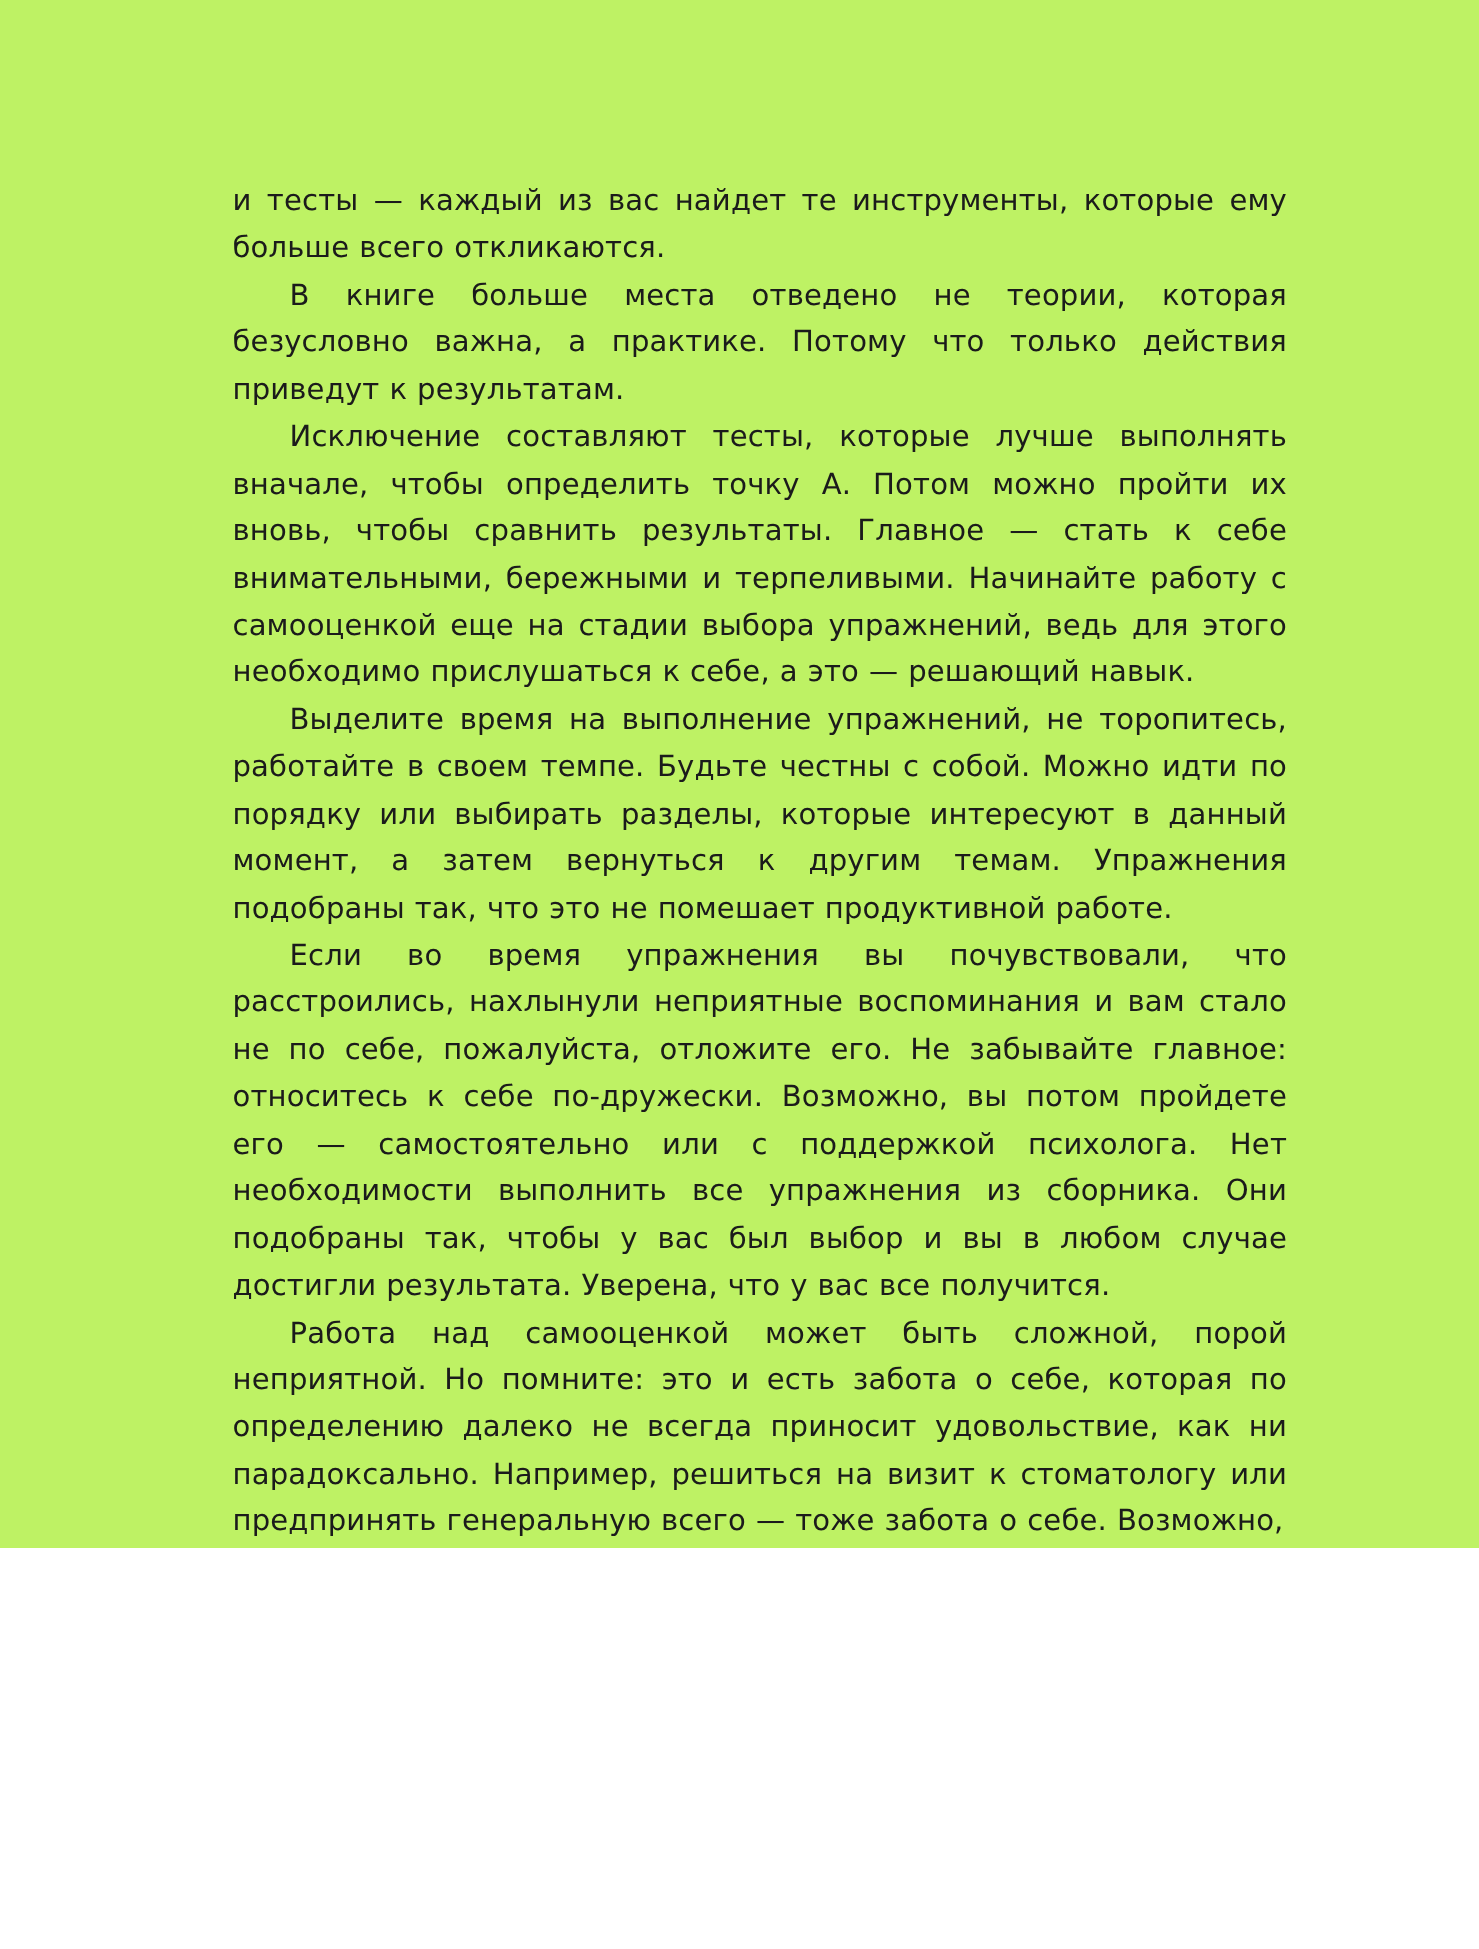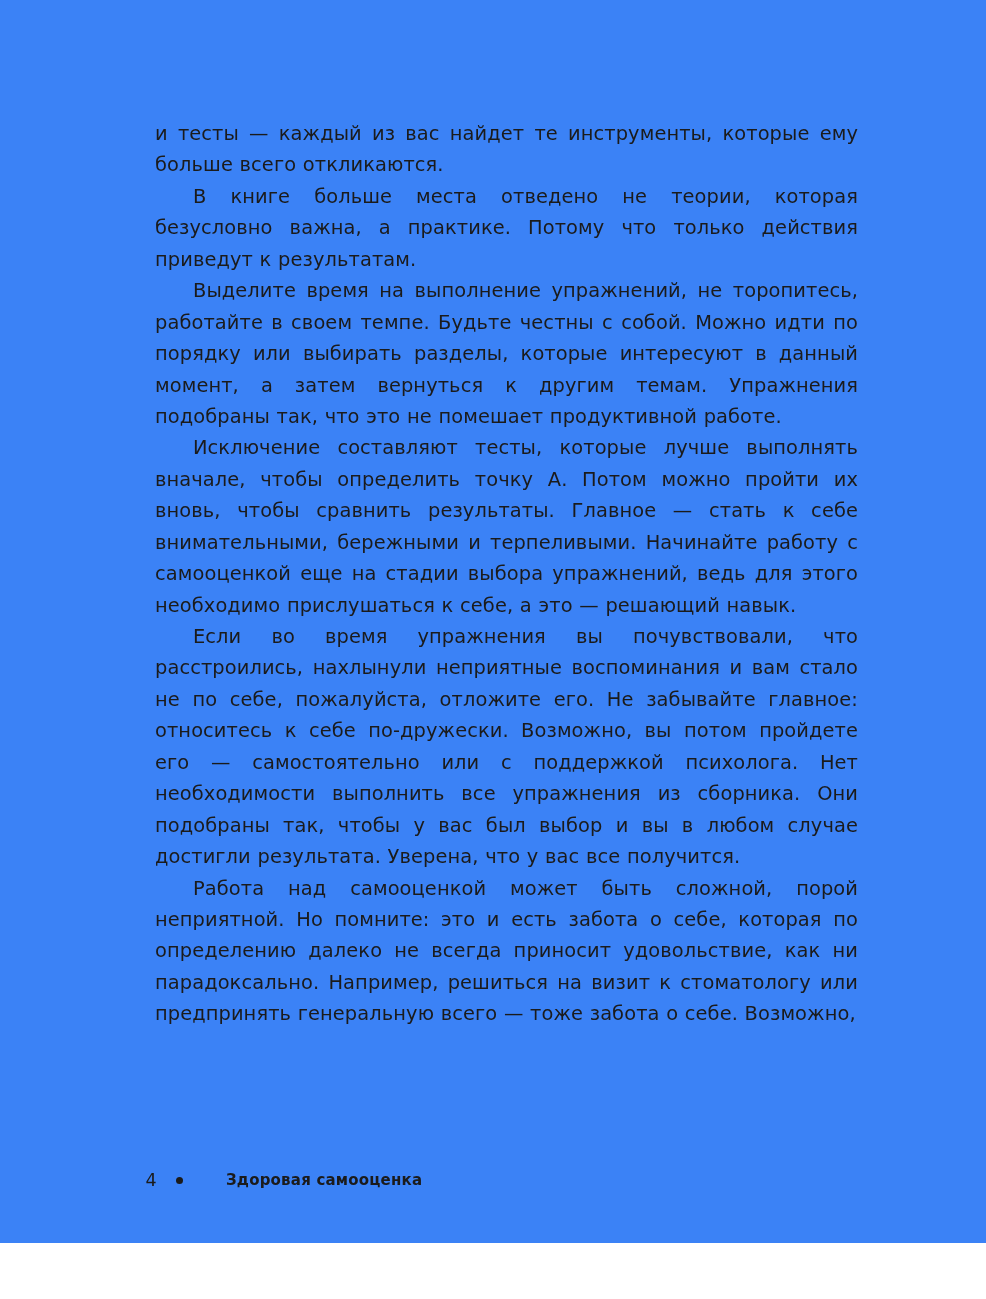--- a/index.html
+++ b/index.html
@@ -6,22 +6,22 @@
     margin: 0;
     padding: 0;
     background: #ffffff;
   }
   body {
     font-family: "DejaVu Sans", sans-serif;
   }
   .page {
     position: relative;
     width: 986px;
-    height: 1243px;
-    background: #3b82f6;
+    height: 1032px;
+    background: #bef264;
     overflow: hidden;
   }
   .text-column {
     position: absolute;
     left: 155px;
     top: 118px;
     width: 703px;
   }
   .para {
     margin: 0;
@@ -67,22 +67,22 @@
     margin-left: 29px;
   }
 </style>
 </head>
 <body>
 
 <div class="page">
   <div class="text-column">
     <p class="para">и тесты — каждый из вас найдет те инструменты, которые ему больше всего откликаются.</p>
     <p class="para indent">В книге больше места отведено не теории, которая безусловно важна, а практике. Потому что только действия приведут к результатам.</p>
+    <p class="para indent">Исключение составляют тесты, которые лучше выполнять вначале, чтобы определить точку А. Потом можно пройти их вновь, чтобы сравнить результаты. Главное — стать к себе внимательными, бережными и терпеливыми. Начинайте работу с самооценкой еще на стадии выбора упражнений, ведь для этого необходимо прислушаться к себе, а это — решающий навык.</p>
     <p class="para indent">Выделите время на выполнение упражнений, не торопитесь, работайте в своем темпе. Будьте честны с собой. Можно идти по порядку или выбирать разделы, которые интересуют в данный момент, а затем вернуться к другим темам. Упражнения подобраны так, что это не помешает продуктивной работе.</p>
-    <p class="para indent">Исключение составляют тесты, которые лучше выполнять вначале, чтобы определить точку А. Потом можно пройти их вновь, чтобы сравнить результаты. Главное — стать к себе внимательными, бережными и терпеливыми. Начинайте работу с самооценкой еще на стадии выбора упражнений, ведь для этого необходимо прислушаться к себе, а это — решающий навык.</p>
     <p class="para indent">Если во время упражнения вы почувствовали, что расстроились, нахлынули неприятные воспоминания и вам стало не по себе, пожалуйста, отложите его. Не забывайте главное: относитесь к себе по-дружески. Возможно, вы потом пройдете его — самостоятельно или с поддержкой психолога. Нет необходимости выполнить все упражнения из сборника. Они подобраны так, чтобы у вас был выбор и вы в любом случае достигли результата. Уверена, что у вас все получится.</p>
     <p class="para indent">Работа над самооценкой может быть сложной, порой неприятной. Но помните: это и есть забота о себе, которая по определению далеко не всегда приносит удовольствие, как ни парадоксально. Например, решиться на визит к стоматологу или предпринять генеральную всего — тоже забота о себе. Возможно,</p>
   </div>
 
   <div class="footer">
     <span class="footer-num">4</span>
     <span class="footer-dot"></span>
     <span class="footer-title">Здоровая самооценка</span>
   </div>
 </div>

